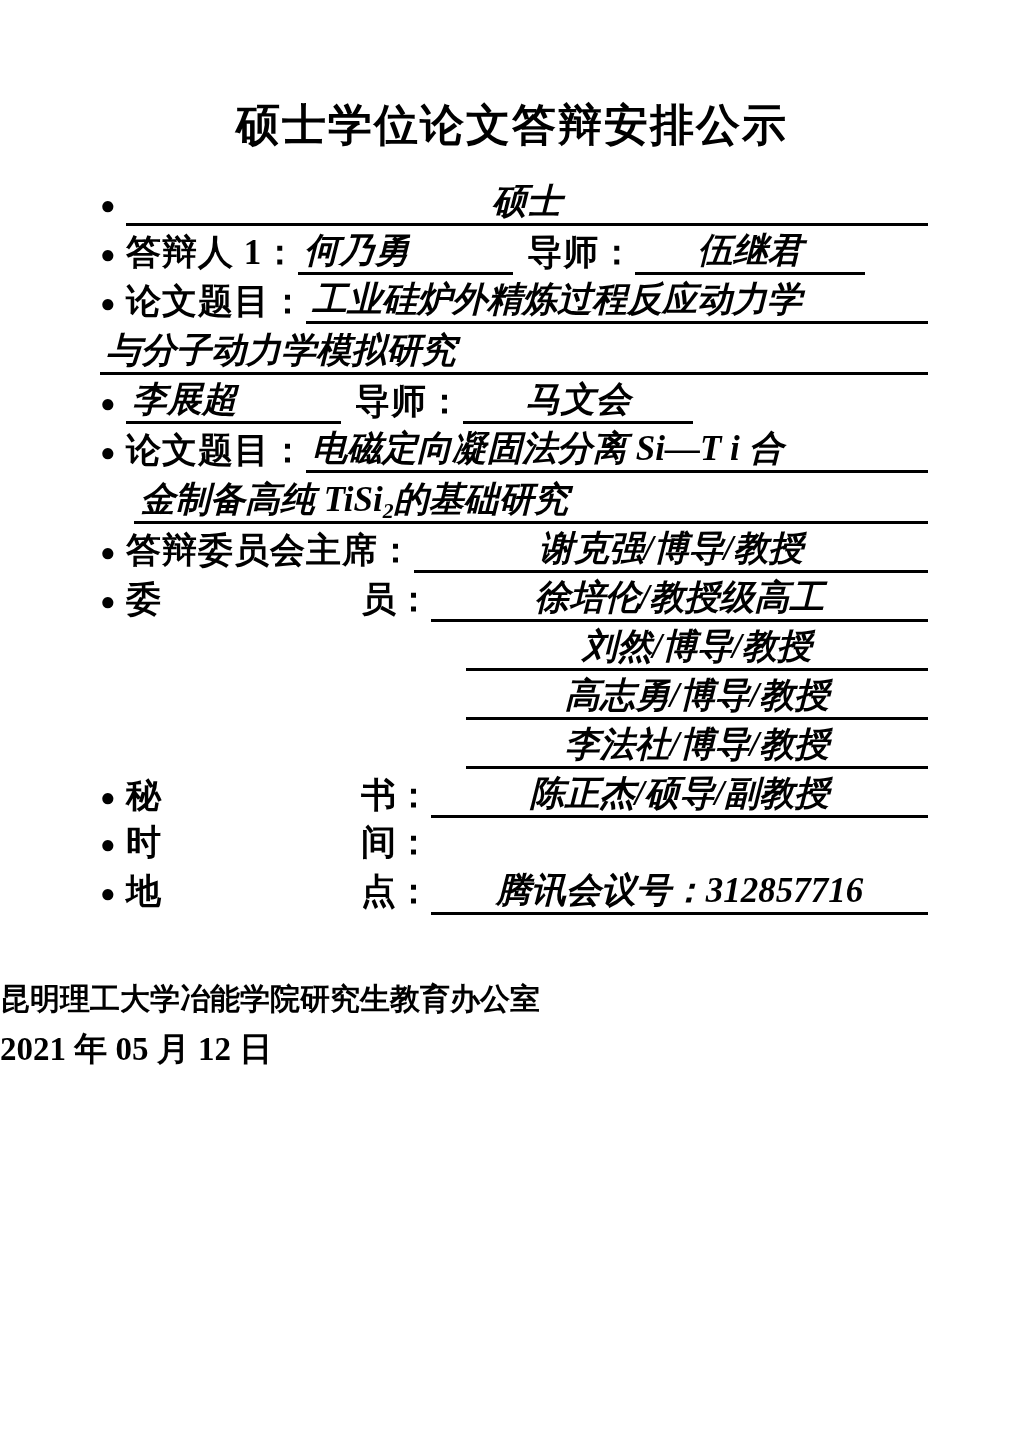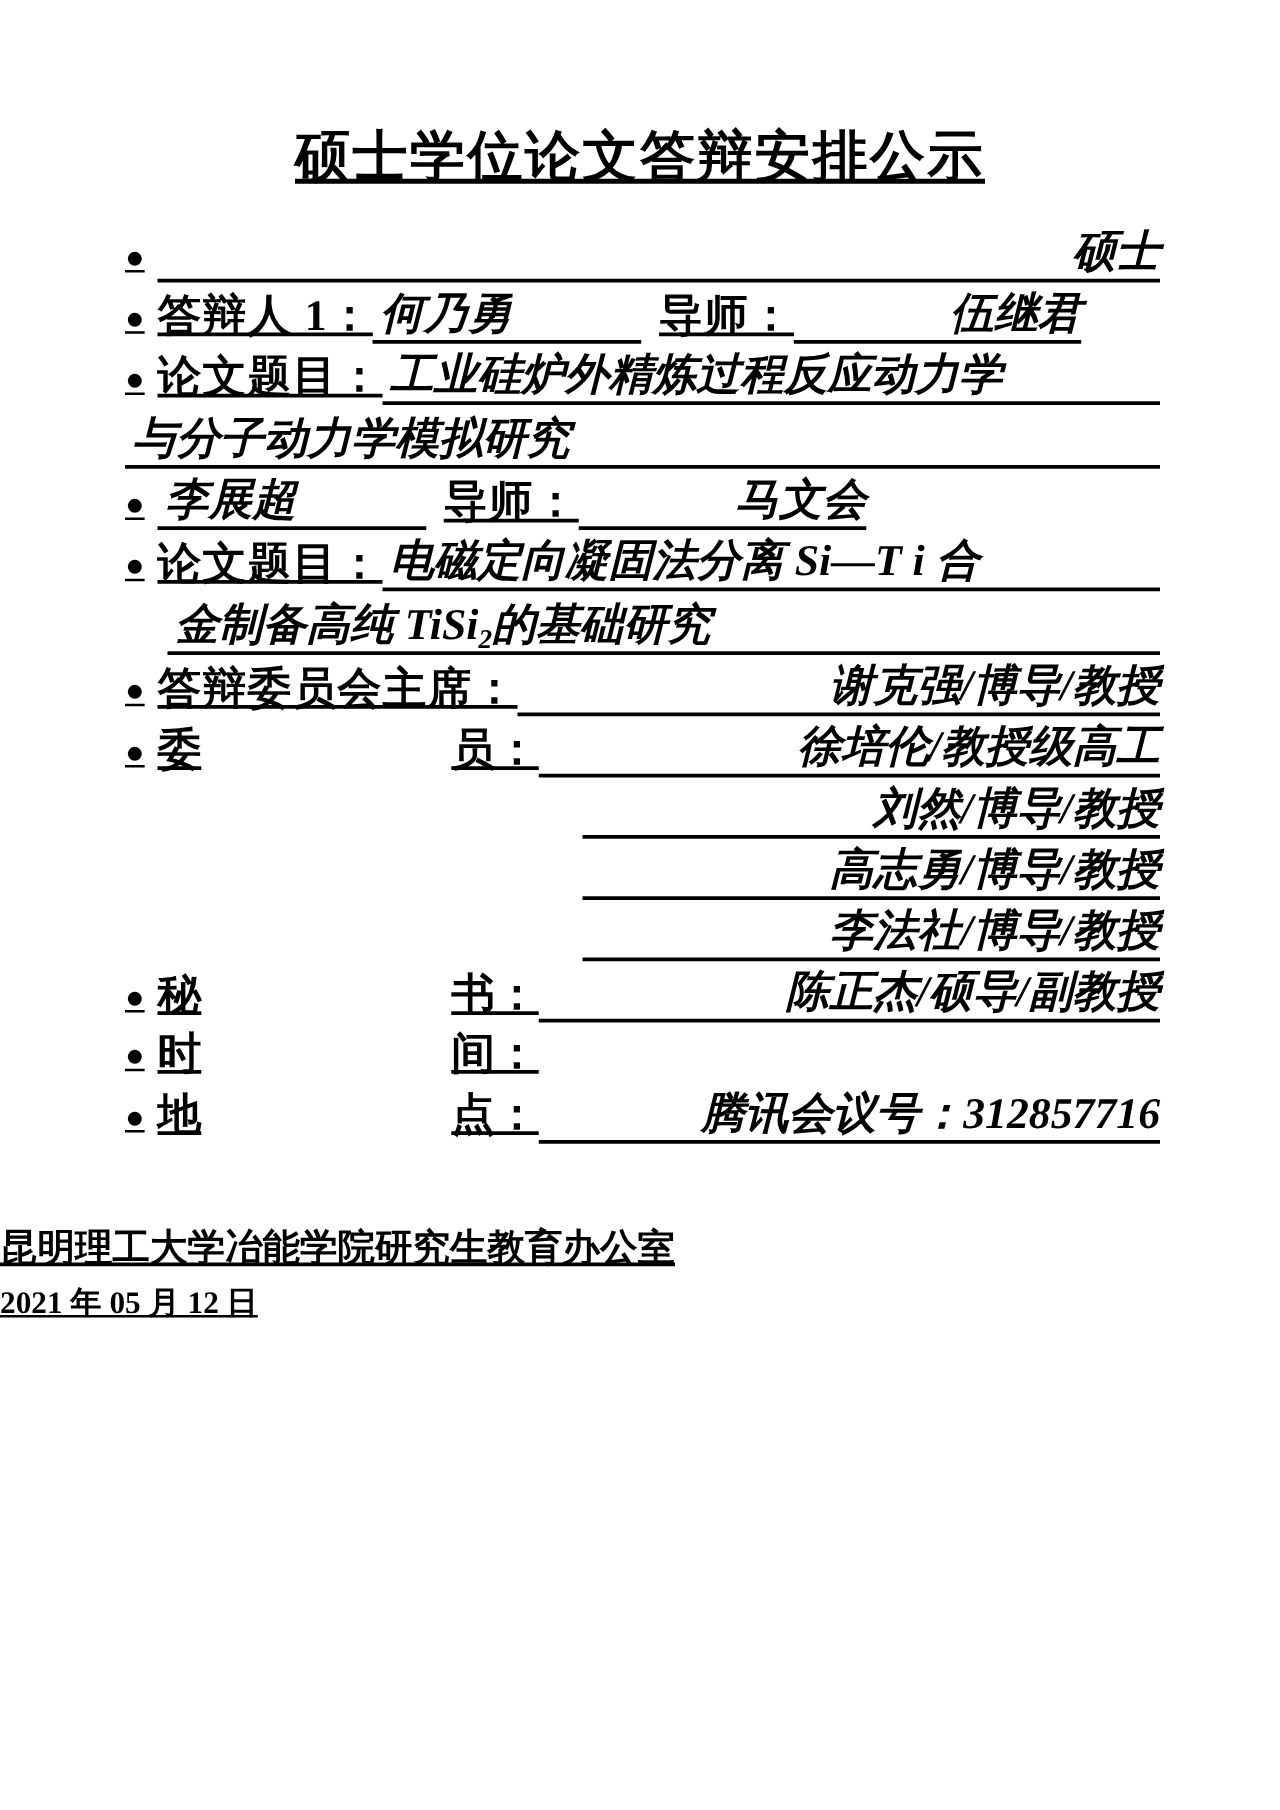--- a/index.html
+++ b/index.html
@@ -15,21 +15,20 @@
     color: #000000;
     overflow: hidden;
   }
   .page {
     position: absolute;
     left: 0; top: 0;
     width: 1024px;
     height: 1448px;
     box-sizing: border-box;
     padding: 0;
-    text-decoration: underline;
   }
 
   
   .doc-title {
     text-align: center;
     font-size: 44px;
     font-weight: bold;
     letter-spacing: 2px;
     margin: 96px 0 0 0;
     font-family: "Liberation Serif", "DejaVu Serif", serif;
@@ -78,21 +77,21 @@
     flex: 1 1 auto;
     border-bottom: 3px solid #000;
     min-width: 10px;
     position: relative;
     height: 44px;
   }
   .fill-inner {
     position: absolute;
     left: 0; right: 0;
     bottom: 2px;
-    text-align: right;
+    text-align: center;
     font-style: italic;
     font-weight: bold;
     font-size: 35px;
     line-height: 1.05;
     white-space: nowrap;
     overflow: visible;
   }
   .fill-inner.left { text-align: left; padding-left: 6px; }
 
   .fill.small { flex: 0 0 215px; }
@@ -118,21 +117,21 @@
 
   
   .footer {
     margin-top: 60px;
     padding-right: 100px;
     text-align: left;
     font-size: 30px;
     font-weight: bold;
     line-height: 1.6;
   }
-  .footer .line2 { font-size: 25px; }
+  .footer .line2 { font-size: 33px; }
 
   sub { font-size: 0.62em; vertical-align: baseline; position: relative; top: 0.30em; }
 </style>
 </head>
 <body>
 
 <div class="page">
 
   <div class="doc-title">硕士学位论文答辩安排公示</div>
 

